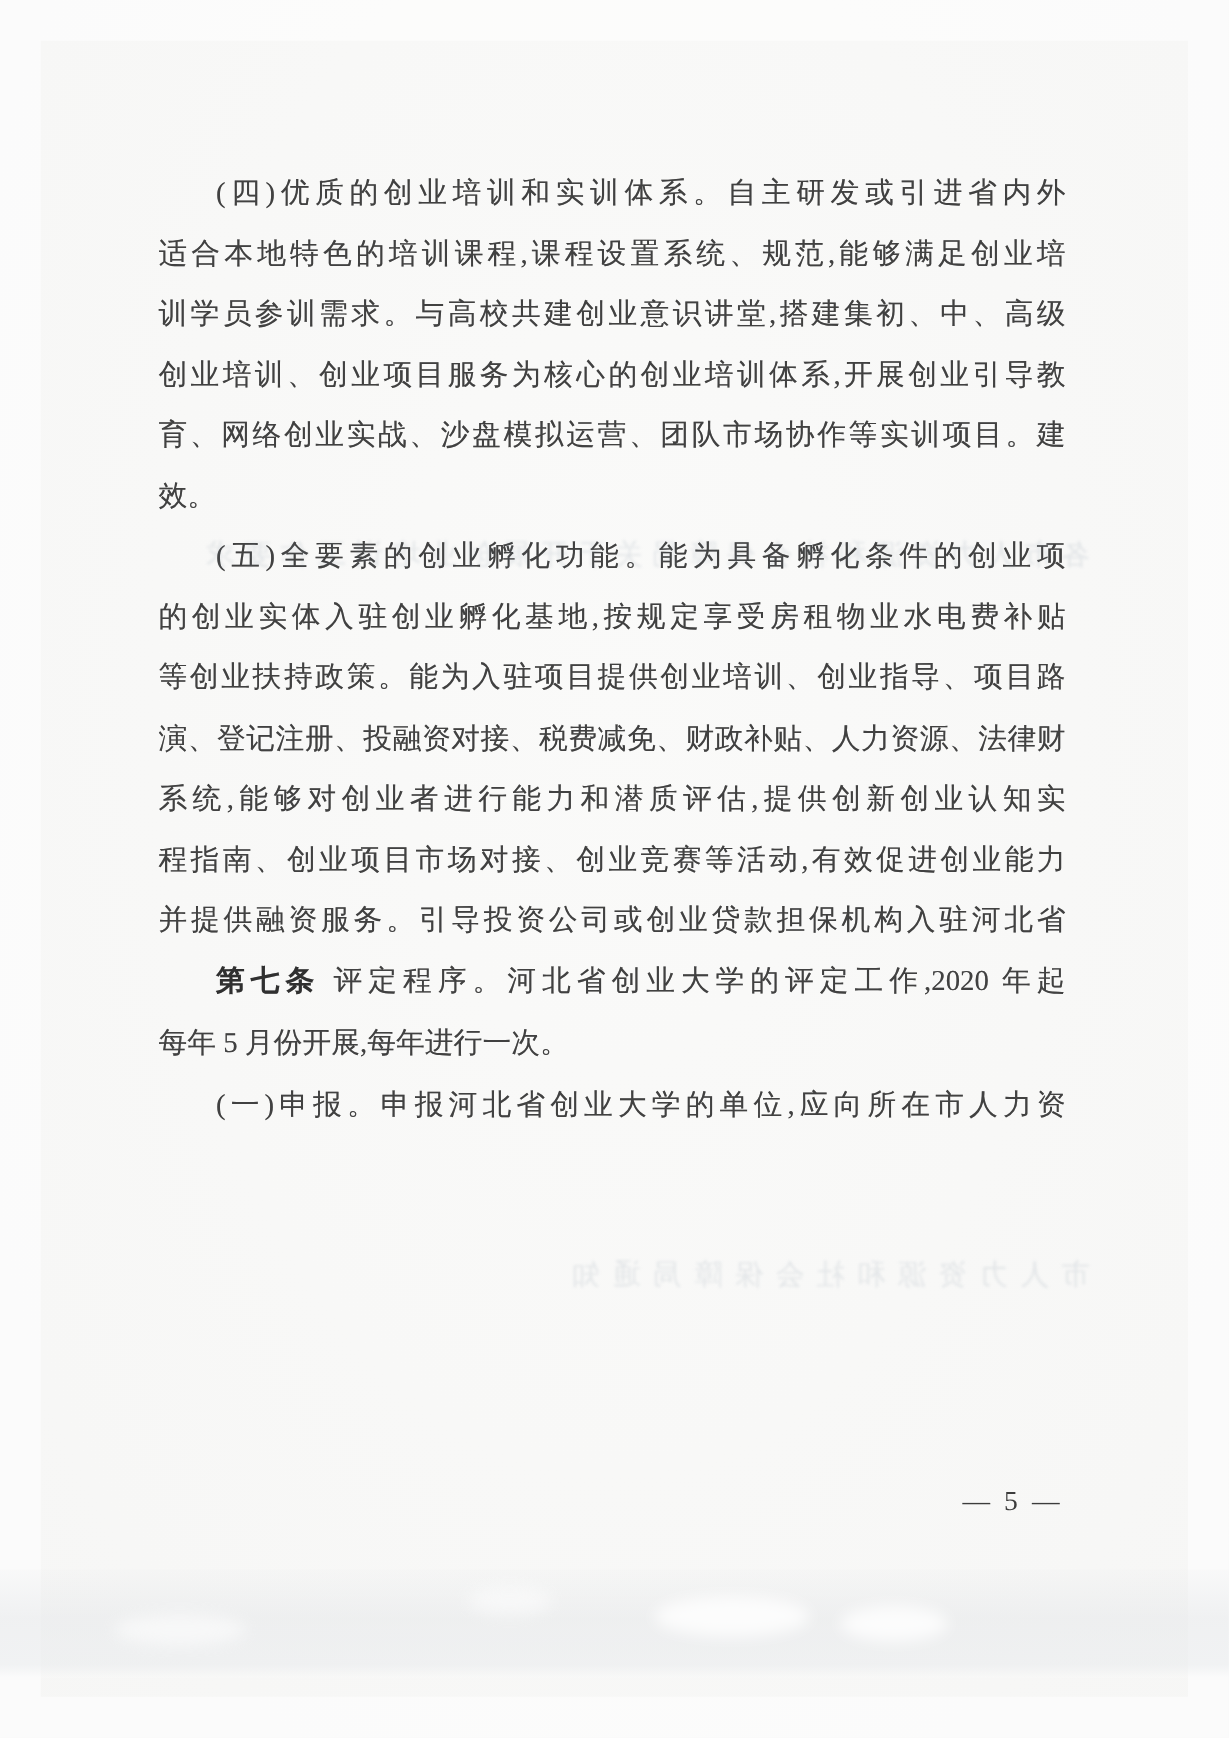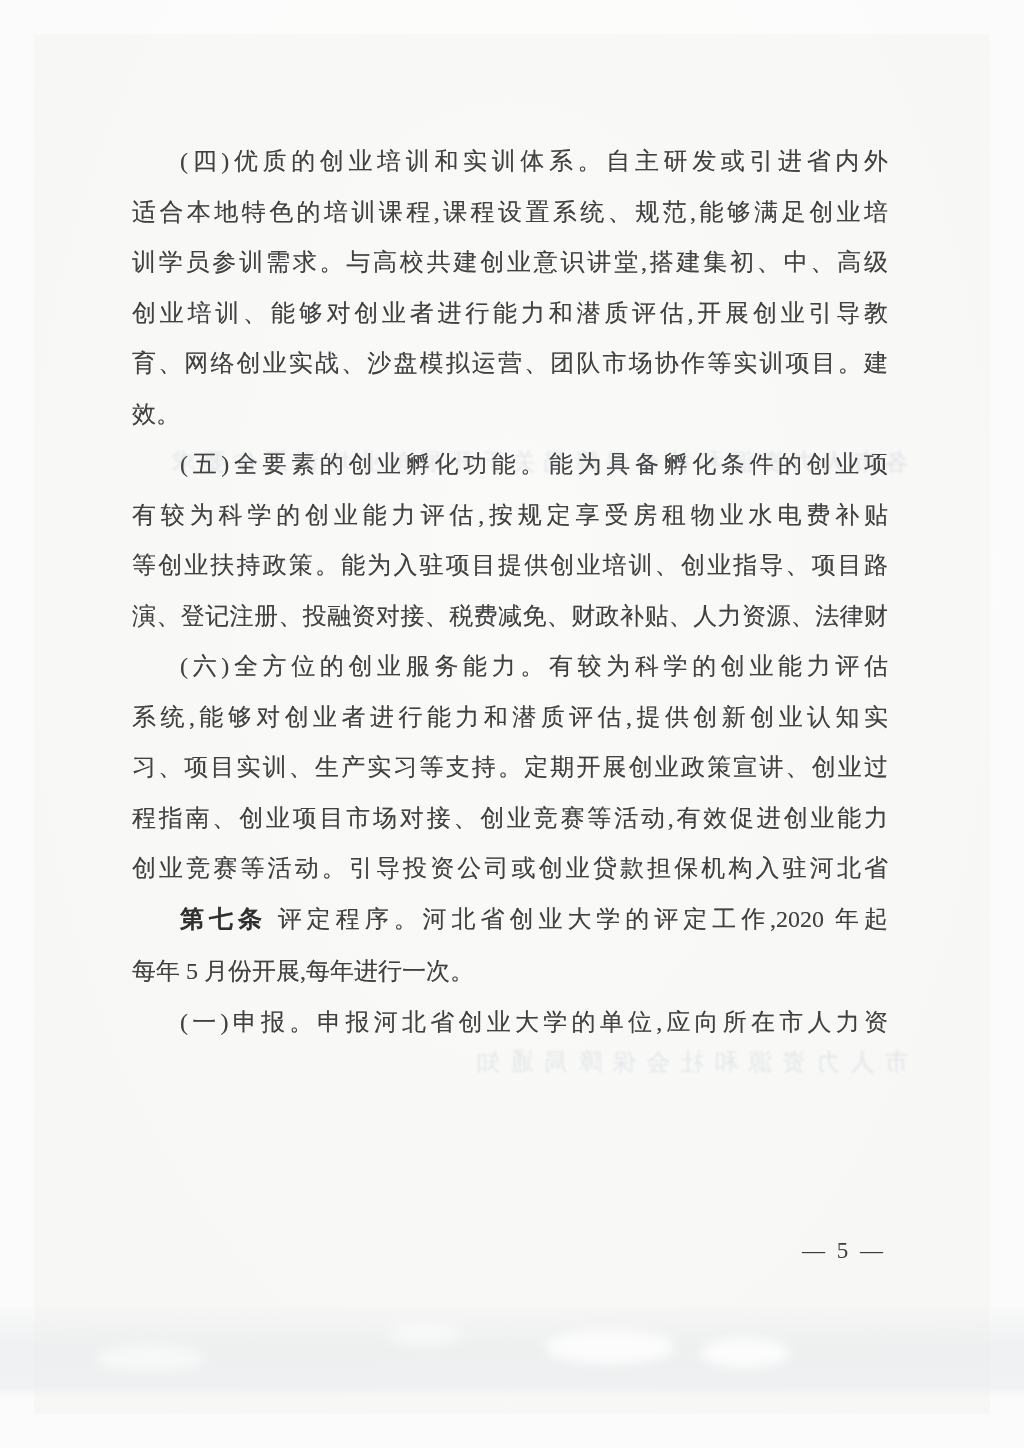--- a/index.html
+++ b/index.html
@@ -84,32 +84,30 @@
 </style>
 </head>
 <body>
 
 <div class="page">
 
   <div class="text-block">
       <div class="line indent justify"><span>(四)优质的创业培训和实训体系。自主研发或引进省内外</span></div>
       <div class="line justify"><span>适合本地特色的培训课程,课程设置系统、规范,能够满足创业培</span></div>
       <div class="line justify"><span>训学员参训需求。与高校共建创业意识讲堂,搭建集初、中、高级</span></div>
-      <div class="line justify"><span>创业培训、能够对创业者进行能力和潜质评估,开展创业引导教</span></div>
+      <div class="line justify"><span>创业培训、创业项目服务为核心的创业培训体系,开展创业引导教</span></div>
       <div class="line justify"><span>育、网络创业实战、沙盘模拟运营、团队市场协作等实训项目。建</span></div>
       <div class="line"><span>效。</span></div>
       <div class="line indent justify"><span>(五)全要素的创业孵化功能。能为具备孵化条件的创业项</span></div>
-      <div class="line justify"><span>有较为科学的创业能力评估,按规定享受房租物业水电费补贴</span></div>
+      <div class="line justify"><span>的创业实体入驻创业孵化基地,按规定享受房租物业水电费补贴</span></div>
       <div class="line justify"><span>等创业扶持政策。能为入驻项目提供创业培训、创业指导、项目路</span></div>
       <div class="line justify"><span>演、登记注册、投融资对接、税费减免、财政补贴、人力资源、法律财</span></div>
-      <div class="line indent justify"><span>(六)全方位的创业服务能力。有较为科学的创业能力评估</span></div>
       <div class="line justify"><span>系统,能够对创业者进行能力和潜质评估,提供创新创业认知实</span></div>
-      <div class="line justify"><span>习、项目实训、生产实习等支持。定期开展创业政策宣讲、创业过</span></div>
       <div class="line justify"><span>程指南、创业项目市场对接、创业竞赛等活动,有效促进创业能力</span></div>
-      <div class="line justify"><span>创业竞赛等活动。引导投资公司或创业贷款担保机构入驻河北省</span></div>
+      <div class="line justify"><span>并提供融资服务。引导投资公司或创业贷款担保机构入驻河北省</span></div>
       <div class="line indent justify"><span class="bold">第七条</span><span> 评定程序。河北省创业大学的评定工作,2020 年起</span></div>
       <div class="line"><span>每年 5 月份开展,每年进行一次。</span></div>
       <div class="line indent justify"><span>(一)申报。申报河北省创业大学的单位,应向所在市人力资</span></div>
     </div>
 
   <div class="bleed bleed-1">各市人力资源和社会保障局关于开展创业培训工作要求通知</div>
   <div class="bleed bleed-2">市人力资源和社会保障局通知</div>
 
   <div class="scan-band"></div>
   <div class="smudge s1"></div>

